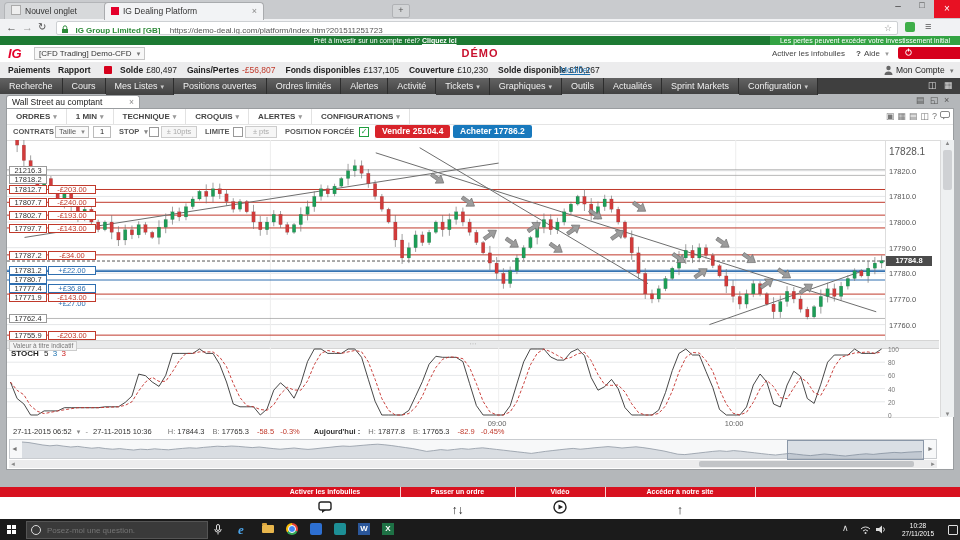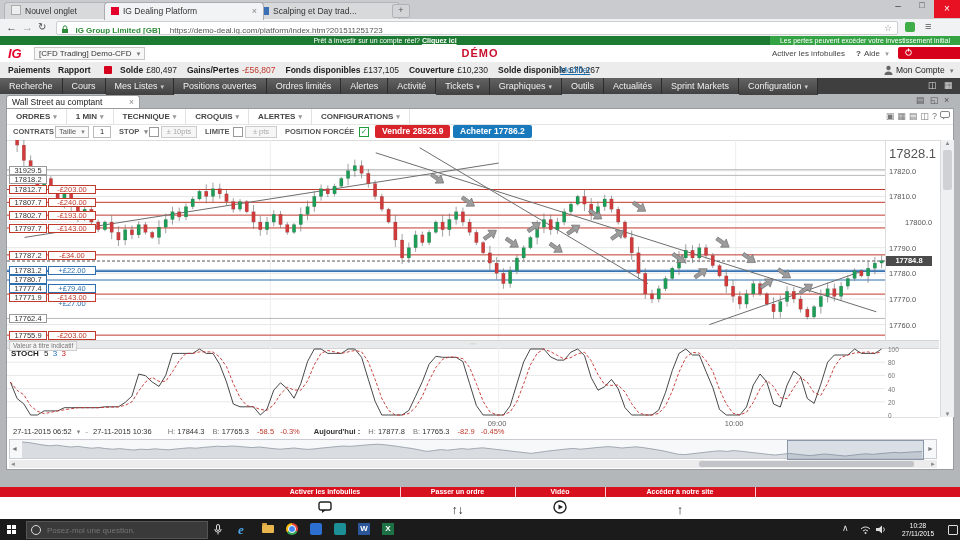--- a/index.html
+++ b/index.html
@@ -30,23 +30,20 @@
 <body>
 
 <div class="abs" style="left:0;top:0;width:960px;height:19px;background:#c9cbce;border-bottom:1px solid #a9abae">
   <div class="tab" style="left:4px;width:96px;background:#d7d9db;border:1px solid #b3b5b8;border-bottom:none">
     <span class="fav" style="background:#eee;border:1px solid #aaa"></span><span>Nouvel onglet</span>
   </div>
   <div class="tab" style="left:104px;width:146px;background:#f2f3f5;border:1px solid #a9abae;border-bottom:none;z-index:2">
     <span class="fav" style="background:#e4002b"></span><span>IG Dealing Platform</span>
     <span style="float:right;color:#888;font-size:9px">×</span>
   </div>
-  <div class="tab" style="left:254px;width:132px;background:#d7d9db;border:1px solid #b3b5b8;border-bottom:none">
-    <span class="fav" style="background:#3b6fb5"></span><span>Scalping et Day trad...</span>
-  </div>
   <div class="abs" style="left:392px;top:4px;width:16px;height:12px;background:#d2d4d6;border:1px solid #b0b2b5;border-radius:2px;text-align:center;font-size:9px;line-height:11px;color:#555">+</div>
   <div class="abs" style="left:886px;top:0;width:24px;height:18px;text-align:center;font-size:10px;color:#444">–</div>
   <div class="abs" style="left:910px;top:0;width:24px;height:18px;text-align:center;font-size:9px;color:#444">□</div>
   <div class="abs" style="left:934px;top:0;width:26px;height:18px;text-align:center;font-size:10px;color:#fff;background:#e81123;line-height:18px">×</div>
 </div>
 
 <div class="abs" style="left:0;top:19px;width:960px;height:17px;background:#f1f2f4;border-bottom:1px solid #c3c5c8">
   <span class="abs" style="left:6px;top:2px;font-size:11px;color:#4a4a4a">←</span>
   <span class="abs" style="left:22px;top:2px;font-size:11px;color:#9a9a9a">→</span>
   <span class="abs" style="left:38px;top:2px;font-size:10px;color:#4a4a4a">↻</span>
@@ -163,21 +160,21 @@
     <span class="abs" style="left:48px;top:2px;height:10px;line-height:10px;border:1px solid #bbb;padding:0 3px;background:#fafafa"><span>Taille</span> <span class="caret" style="color:#888">▾</span></span>
     <span class="abs" style="left:86px;top:2px;width:16px;height:10px;line-height:10px;border:1px solid #bbb;text-align:center;background:#fff;color:#222">1</span>
     <b class="abs" style="left:112px"><span>STOP</span> <span class="caret" style="color:#888">▾</span></b>
     <span class="abs chk" style="left:142px;top:3px"></span>
     <span class="abs" style="left:154px;top:2px;width:34px;height:10px;line-height:10px;border:1px solid #ccc;text-align:center;color:#aaa;background:#f6f6f6">± 10pts</span>
     <b class="abs" style="left:198px">LIMITE</b>
     <span class="abs chk" style="left:226px;top:3px"></span>
     <span class="abs" style="left:238px;top:2px;width:30px;height:10px;line-height:10px;border:1px solid #ccc;text-align:center;color:#aaa;background:#f6f6f6">±  pts</span>
     <b class="abs" style="left:278px">POSITION FORCÉE</b>
     <span class="abs chk" style="left:352px;top:3px;color:#1f9e3e;border-color:#1f9e3e">✓</span>
-    <span class="abs btn" style="left:368px;top:1px;background:#d8232a"><span>Vendre</span>&nbsp;<span>28528.9</span></span>
+    <span class="abs btn" style="left:368px;top:1px;background:#d8232a"><span>Vendre</span>&nbsp;<span>25104.4</span></span>
     <span class="abs btn" style="left:446px;top:1px;background:#1879bd"><span>Acheter</span>&nbsp;<span>17786.2</span></span>
   </div>
 
   <svg id="price-svg" class="abs" style="left:0;top:31px" width="878" height="200">
       <line x1="0" y1="30.76923076923077" x2="878" y2="30.76923076923077" stroke="#e4e6e8"></line>
       <line x1="0" y1="56.41025641025641" x2="878" y2="56.41025641025641" stroke="#e4e6e8"></line>
       <line x1="0" y1="82.05128205128204" x2="878" y2="82.05128205128204" stroke="#e4e6e8"></line>
       <line x1="0" y1="107.6923076923077" x2="878" y2="107.6923076923077" stroke="#e4e6e8"></line>
       <line x1="0" y1="133.33333333333331" x2="878" y2="133.33333333333331" stroke="#e4e6e8"></line>
       <line x1="0" y1="158.97435897435898" x2="878" y2="158.97435897435898" stroke="#e4e6e8"></line>
@@ -510,21 +507,21 @@
       </g>
       <g transform="translate(777.03,133.33333333333331) rotate(35)">
         <polygon points="-7,-1.8 1,-1.8 1,-5 8,0 1,5 1,1.8 -7,1.8" fill="#9c9c9c" stroke="#6a6a6a" stroke-width="0.6"></polygon>
       </g>
       <g transform="translate(798.98,148.71794871794873) rotate(-35)">
         <polygon points="-7,-1.8 1,-1.8 1,-5 8,0 1,5 1,1.8 -7,1.8" fill="#9c9c9c" stroke="#6a6a6a" stroke-width="0.6"></polygon>
       </g>
     </svg>
   <div id="level-labels">
       <div class="lvlrow" style="left: 2px; top: 56.7436px;">
-        <span class="lvlp" style="border-color: rgb(154, 154, 154);">31929.5</span>
+        <span class="lvlp" style="border-color: rgb(154, 154, 154);">21216.3</span>
       </div>
       <div class="lvlrow" style="left: 2px; top: 65.7436px;">
         <span class="lvlp" style="border-color: rgb(154, 154, 154);">17818.2</span>
       </div>
       <div class="lvlrow" style="left: 2px; top: 76.4872px;">
         <span class="lvlp" style="border-color: rgb(192, 57, 43);">17812.7</span>
         <span class="lvla" style="border-color: rgb(192, 57, 43); color: rgb(192, 57, 43);">-£203.00</span>
       </div>
       <div class="lvlrow" style="left: 2px; top: 89.3077px;">
         <span class="lvlp" style="border-color: rgb(192, 57, 43);">17807.7</span>
@@ -545,43 +542,43 @@
       <div class="lvlrow" style="left: 2px; top: 157.256px;">
         <span class="lvlp" style="border-color: rgb(47, 111, 176);">17781.2</span>
         <span class="lvla" style="border-color: rgb(47, 111, 176); color: rgb(47, 111, 176);">+£22.00</span>
       </div>
       <div class="lvlrow" style="left: 2px; top: 166.256px;">
         <span class="lvlp" style="border-color: rgb(47, 111, 176);">17780.7</span>
         <span class="lvla" style="border-color: rgb(47, 111, 176); color: rgb(47, 111, 176); margin-top: 24px;">+£27.00</span>
       </div>
       <div class="lvlrow" style="left: 2px; top: 175.256px;">
         <span class="lvlp" style="border-color: rgb(47, 111, 176);">17777.4</span>
-        <span class="lvla" style="border-color: rgb(47, 111, 176); color: rgb(47, 111, 176);">+£79.40</span>
+        <span class="lvla" style="border-color: rgb(47, 111, 176); color: rgb(47, 111, 176);">+£36.86</span>
       </div>
       <div class="lvlrow" style="left: 2px; top: 184.256px;">
         <span class="lvlp" style="border-color: rgb(192, 57, 43); text-align: center;">17771.9</span>
         <span class="lvla" style="border-color: rgb(192, 57, 43); color: rgb(192, 57, 43);">-£143.00</span>
       </div>
       <div class="lvlrow" style="left: 2px; top: 205.462px;">
         <span class="lvlp" style="border-color: rgb(154, 154, 154);">17762.4</span>
       </div>
       <div class="lvlrow" style="left: 2px; top: 222.128px;">
         <span class="lvlp" style="border-color: rgb(192, 57, 43);">17755.9</span>
         <span class="lvla" style="border-color: rgb(192, 57, 43); color: rgb(192, 57, 43);">-£203.00</span>
       </div>
     </div>
   <div id="price-axis" class="abs" style="left:878px;top:31px;width:54px;height:200px;border-left:1px solid #ddd">
       <div style="position: absolute; left: 3px; top: 26.7692px; font-size: 7.5px; color: rgb(85, 85, 85);">17820.0</div>
       <div style="position: absolute; left: 3px; top: 52.4103px; font-size: 7.5px; color: rgb(85, 85, 85);">17810.0</div>
-      <div style="position: absolute; left: 3px; top: 78.0513px; font-size: 7.5px; color: rgb(85, 85, 85); margin-left: 16px;">17800.0</div>
+      <div style="position: absolute; left: 3px; top: 78.0513px; font-size: 7.5px; color: rgb(85, 85, 85);">17800.0</div>
       <div style="position: absolute; left: 3px; top: 103.692px; font-size: 7.5px; color: rgb(85, 85, 85);">17790.0</div>
       <div style="position: absolute; left: 3px; top: 129.333px; font-size: 7.5px; color: rgb(85, 85, 85);">17780.0</div>
       <div style="position: absolute; left: 3px; top: 154.974px; font-size: 7.5px; color: rgb(85, 85, 85);">17770.0</div>
       <div style="position: absolute; left: 3px; top: 180.615px; font-size: 7.5px; color: rgb(85, 85, 85);">17760.0</div>
-      <div style="position: absolute; left: 3px; top: 6px; font-size: 13px; color: rgb(85, 85, 85);">17828.1</div>
+      <div style="position: absolute; left: 3px; top: 6px; font-size: 10px; color: rgb(85, 85, 85);">17828.1</div>
       <div style="position: absolute; left: 0px; top: 116.026px; width: 46px; height: 10px; background: rgb(75, 75, 75); color: rgb(255, 255, 255); font-size: 7.5px; text-align: center; line-height: 10px; font-weight: bold;">17784.8</div>
     </div>
   <div class="abs" style="left:2px;top:232px;font-size:6.5px;color:#777;background:#f3f3f3;border:1px solid #ccc;padding:0 3px;line-height:8px;z-index:6">Valeur à titre indicatif</div>
 
   <div class="abs" style="left:933px;top:31px;width:13px;height:277px;background:#eef0f1;border-left:1px solid #dadada">
     <div style="text-align:center;font-size:6px;color:#888">▲</div>
     <div class="abs" style="left:2px;top:10px;width:9px;height:40px;background:#cfd1d4;border-radius:2px"></div>
     <div class="abs" style="bottom:0;width:13px;text-align:center;font-size:6px;color:#888">▼</div>
   </div>
 

